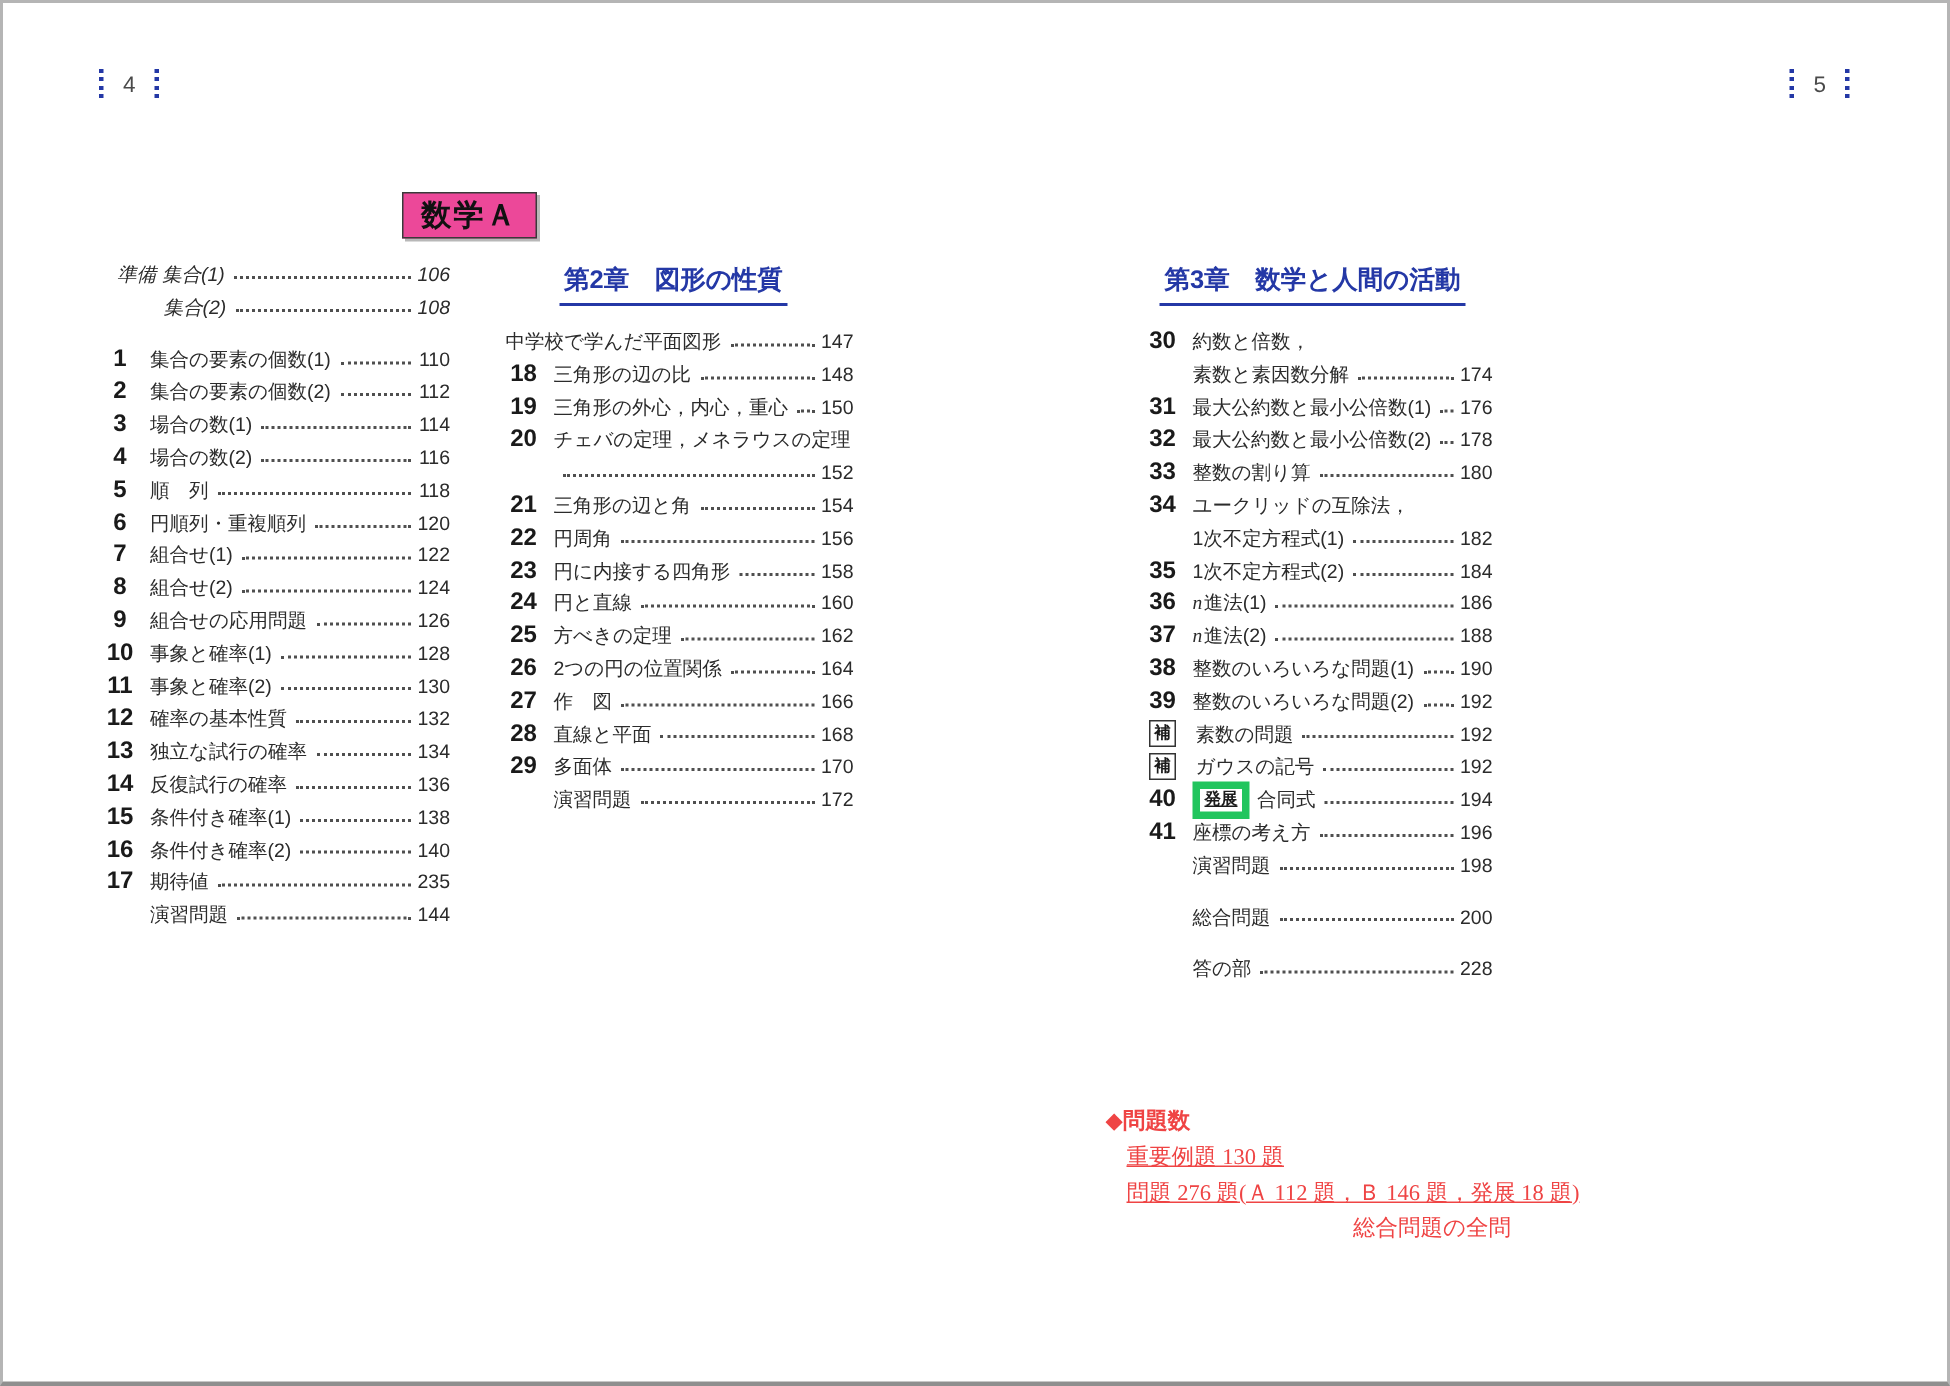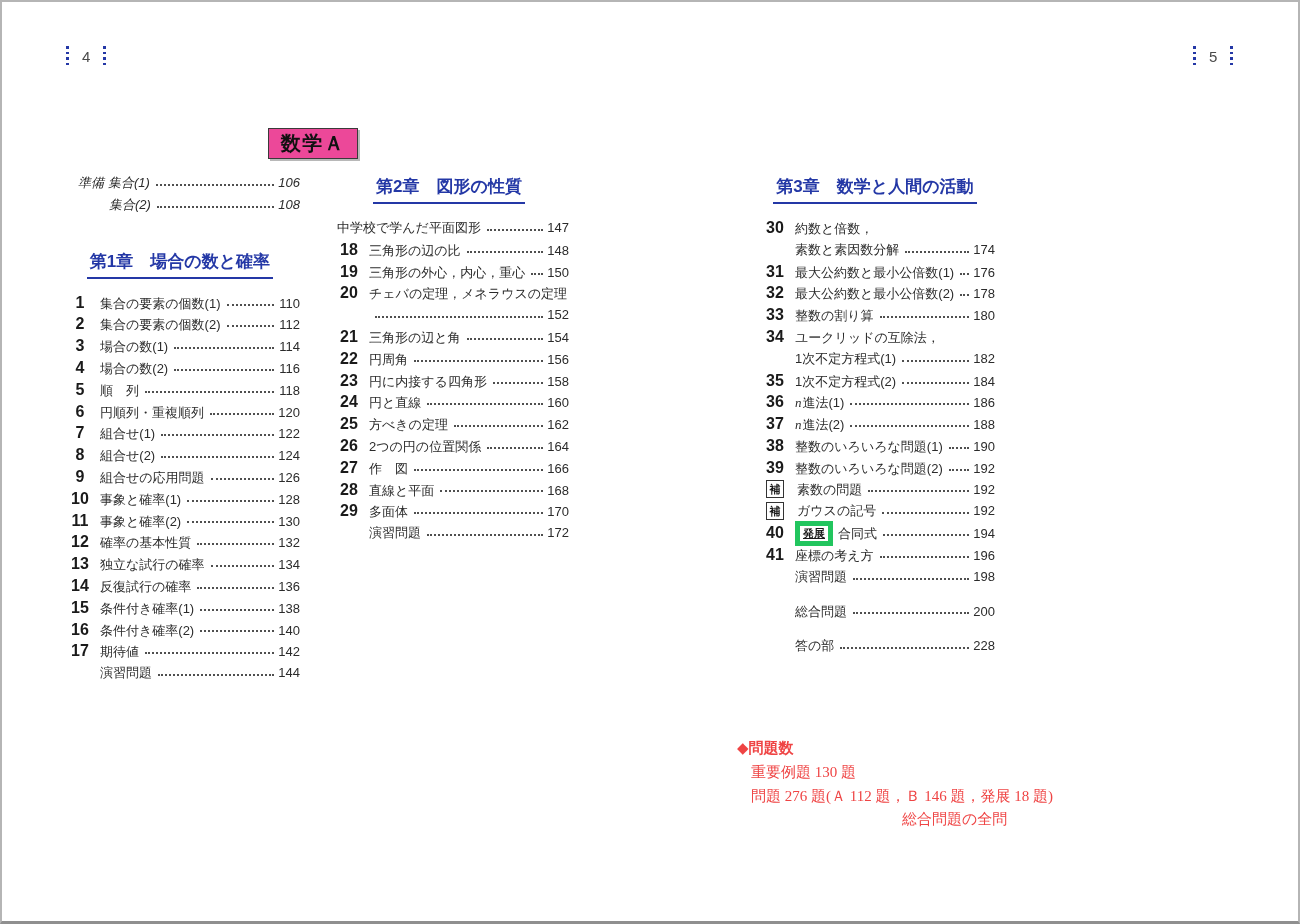--- a/index.html
+++ b/index.html
@@ -55,21 +55,21 @@
   .pg{flex:none;min-width:22px;text-align:right;}
   .row.extra{margin-top:13px;}
   
   .prep .row{padding-left:18px;font-style:italic;}
   .plabel{flex:none;margin-right:4px;}
   .plabel.blank{width:27px;}
   
   .counts{position:absolute;left:735px;top:735px;width:430px;
     font-family:"Liberation Serif","DejaVu Serif",serif;font-size:15px;color:#ef4444;line-height:23.8px;}
   .counts .head{font-weight:700;}
-  .counts .ind{padding-left:14px;}
+  .counts .ind{padding-left:14px;text-decoration:underline;}
   .c3a{display:inline-block;width:171px;}
   .c3b{display:inline-block;width:140px;}
   .l4label{display:inline-block;width:151px;}
   .l5{padding-left:165px;}
   .dcicon{display:inline-block;width:15px;height:15px;vertical-align:-2px;margin-right:2px;}
 </style>
 </head>
 <body>
 
 <div class="sheet">
@@ -95,21 +95,20 @@
           <span class="leader"></span>
           <span class="pg">106</span>
         </div>
         <div class="row">
           <span class="plabel blank"></span>
           <span class="ttl">集合(2)</span>
           <span class="leader"></span>
           <span class="pg">108</span>
         </div>
       </div>
-    <h2 class="chap"><span>第1章　場合の数と確率</span></h2>
     <div class="rows" id="rows0">
         <div class="row">
           <span class="num">1</span>
           <span class="ttl">集合の要素の個数(1)</span>
           <span class="leader"></span>
           <span class="pg">110</span>
         </div>
         <div class="row">
           <span class="num">2</span>
           <span class="ttl">集合の要素の個数(2)</span>
@@ -197,21 +196,21 @@
         <div class="row">
           <span class="num">16</span>
           <span class="ttl">条件付き確率(2)</span>
           <span class="leader"></span>
           <span class="pg">140</span>
         </div>
         <div class="row">
           <span class="num">17</span>
           <span class="ttl">期待値</span>
           <span class="leader"></span>
-          <span class="pg">142</span>
+          <span class="pg">235</span>
         </div>
         <div class="row">
           <span class="num"></span>
           <span class="ttl">演習問題</span>
           <span class="leader"></span>
           <span class="pg">144</span>
         </div>
       </div>
   </div>
 

